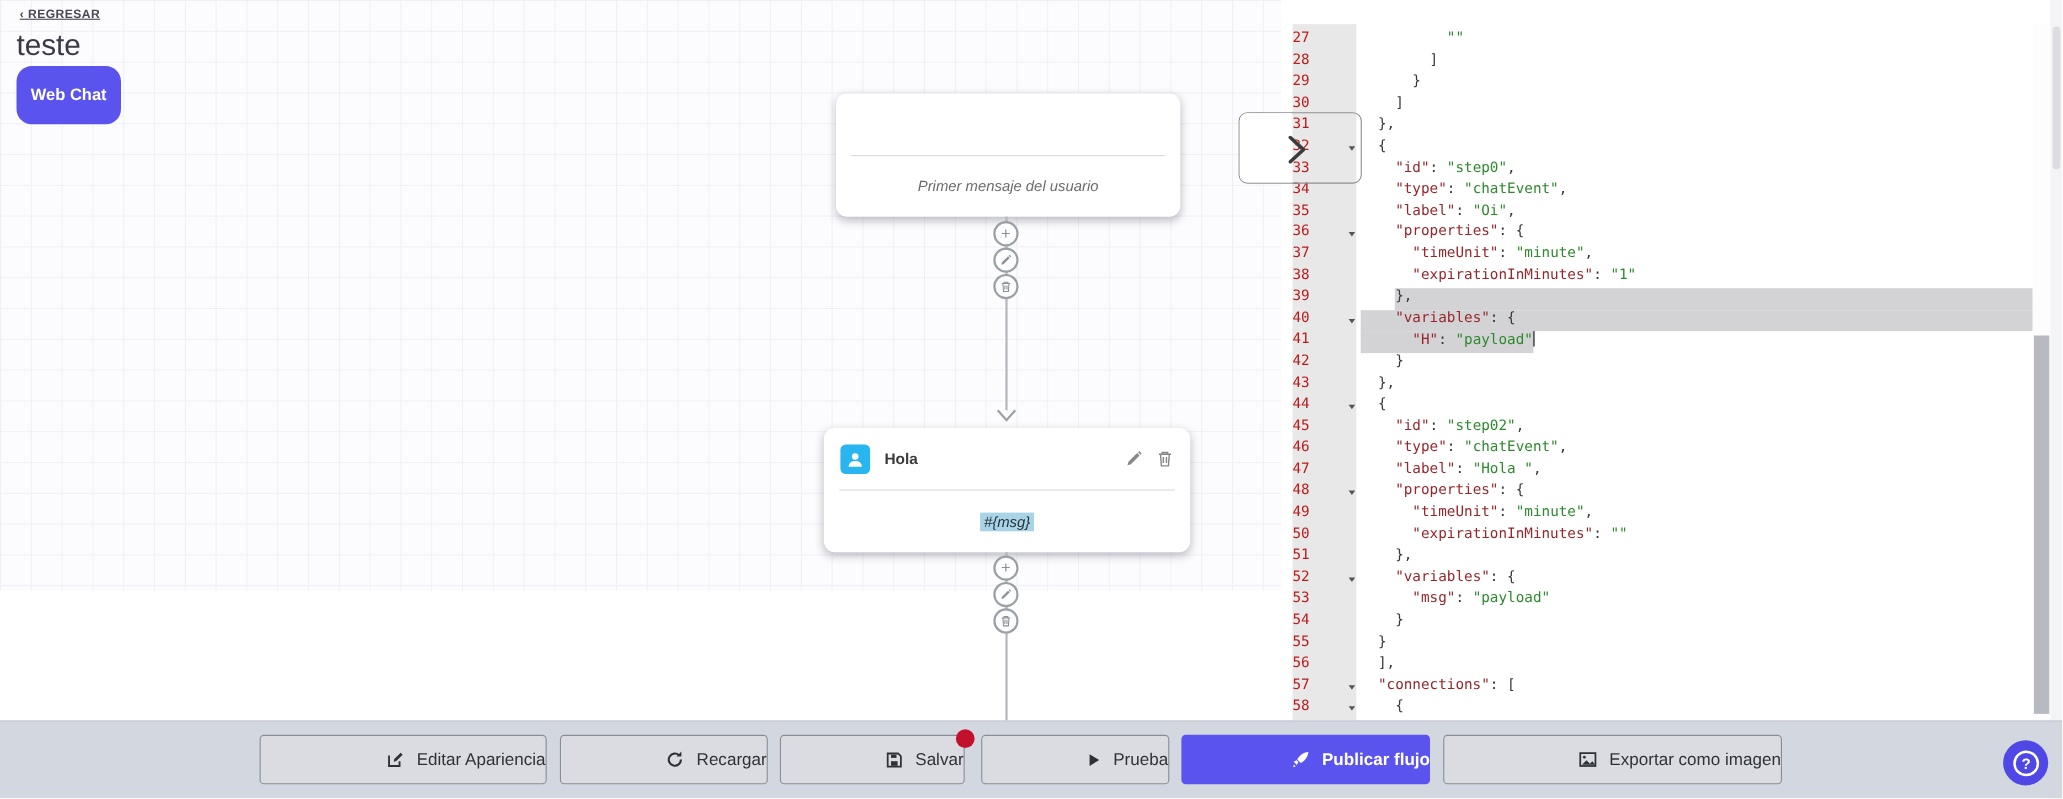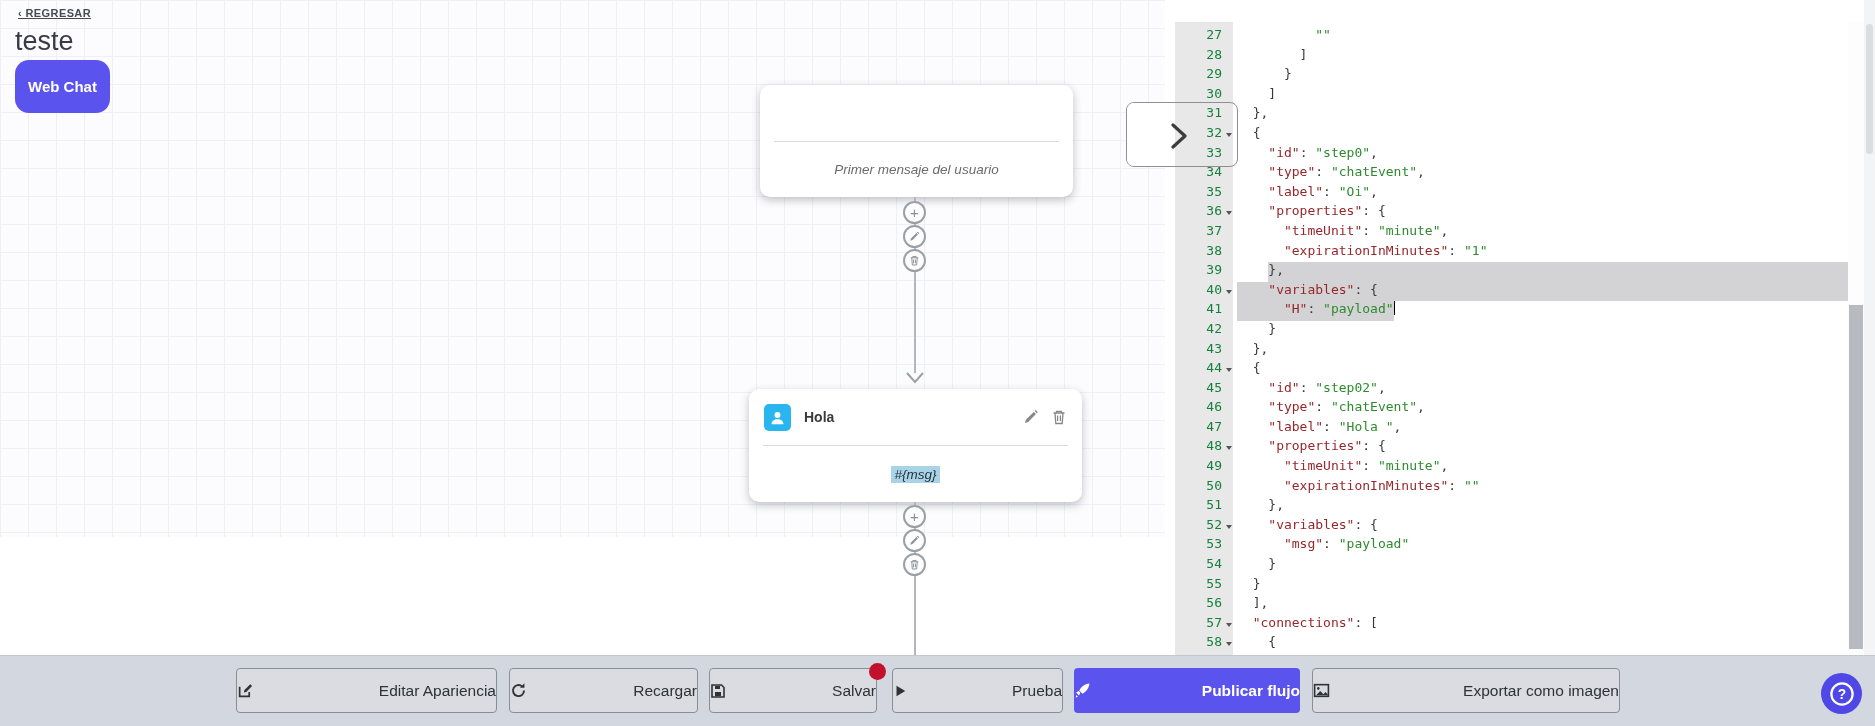--- a/index.html
+++ b/index.html
@@ -49,22 +49,22 @@
   .code-header { position:absolute; left:0; top:0; right:0; height:22px; background:var(--accent);
     color:#fff; }
   .code-mode { position:absolute; left:50%; transform:translateX(-50%); top:3px; font-size:13px; cursor:pointer; }
   .caret-down { display:inline-block; width:0; height:0; border:4px solid transparent;
     border-top:5px solid #fff; margin-left:6px; vertical-align:-1px; }
   .powered { position:absolute; right:12px; top:4px; font-size:10px; font-weight:700;
     color:#fff; text-decoration:underline; cursor:pointer; }
 
   .gutter { position:absolute; left:10px; top:22px; width:58px; bottom:0; background:#e8e8e8;
     padding-top:5px; overflow:hidden; }
-  .gut-row { position:relative; height:19.6px; line-height:19.6px; text-align:right;
-    padding-right:11px; font:13px "DejaVu Sans Mono", monospace; color:#15803d; }
+  .gut-row { position:relative; height:19.6px; line-height:19.6px; 
+    padding-right:11px; font:13px "DejaVu Sans Mono", monospace; color:#b91c1c; }
   .fold { position:absolute; right:1px; top:8px; width:0; height:0;
     border:3.5px solid transparent; border-top:4.5px solid #555; }
 
   .code-lines { position:absolute; left:68px; top:22px; right:16px; bottom:0; padding-top:5px;
     overflow:hidden; }
   .code-row { position:relative; height:19.6px; line-height:19.6px; white-space:pre;
     font:13px "DejaVu Sans Mono", monospace; color:var(--plain); padding-left:4px; }
   .code-row .sel { position:absolute; top:0; bottom:0; background:#d3d3d5; z-index:0; }
   .code-row .ct { position:relative; z-index:1; }
   .k { color:var(--key); } .s { color:var(--str); }
@@ -81,21 +81,21 @@
   .collapse-btn svg { position:absolute; left:44px; top:20px; }
 
   .page-scrollbar { position:absolute; left:1864px; top:0; width:11px; height:726px; background:#f3f4f6; }
   .page-thumb { position:absolute; left:2px; right:2px; top:24px; height:130px; background:#dcdde1; border-radius:4px; }
 
   
   .toolbar { position:absolute; left:0; top:655px; width:1875px; height:71px; background:#d3d7e0;
     border-top:1px solid #c3c7d0; }
   .tbtn { position:absolute; top:12px; height:45px; border:1px solid #888e97; border-radius:4px;
     background:#dadce2; color:#2e3237; font-size:15.5px; font-weight:500; cursor:pointer;
-    display:flex; align-items:center; justify-content:space-between; gap:11px;
+    display:flex; align-items:center; justify-content:flex-end; gap:11px;
     font-family:"Liberation Sans", sans-serif; }
   .tbtn svg { flex:none; }
   .b1 { left:236px;  width:261px; }
   .b2 { left:509px;  width:189px; }
   .b3 { left:709px;  width:168px; }
   .b4 { left:892px;  width:171px; }
   .b5 { left:1074px; width:226px; background:var(--accent); border:none; color:#fff; font-weight:600; }
   .b6 { left:1312px; width:308px; }
   .red-dot { position:absolute; left:869px; top:7px; width:17px; height:17px; border-radius:50%;
     background:#c1112d; }

